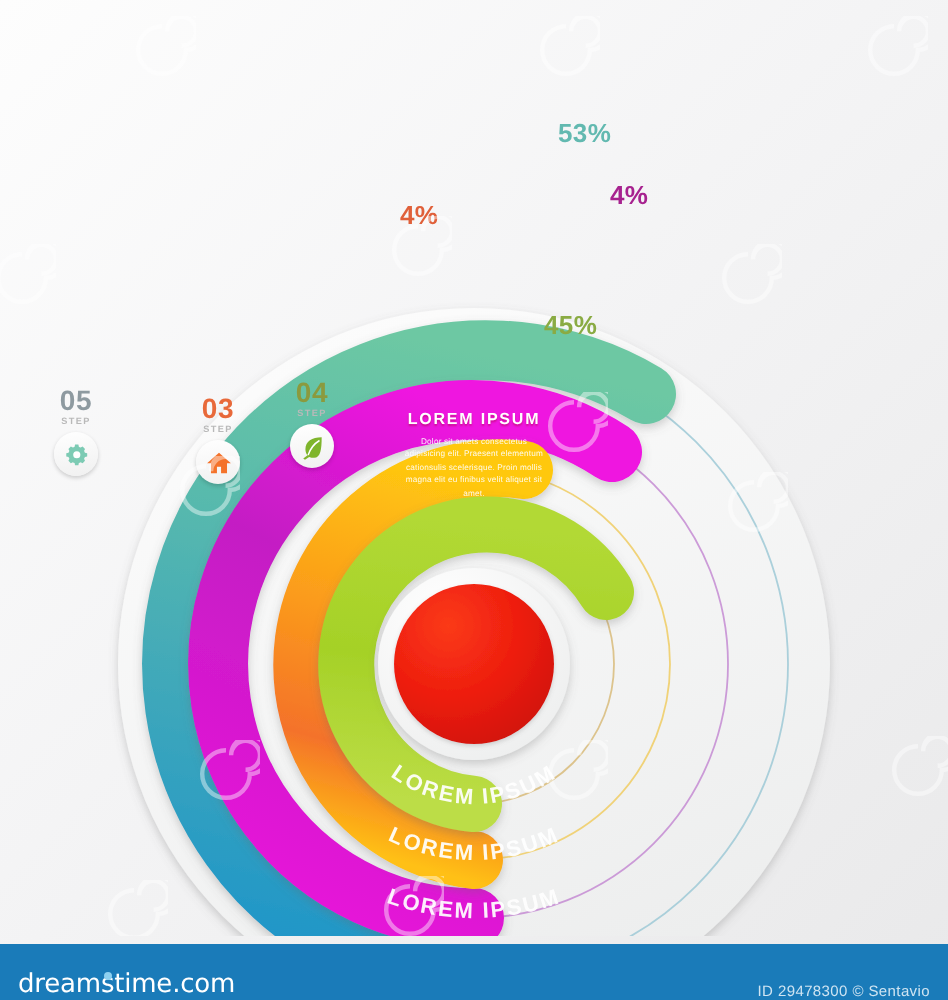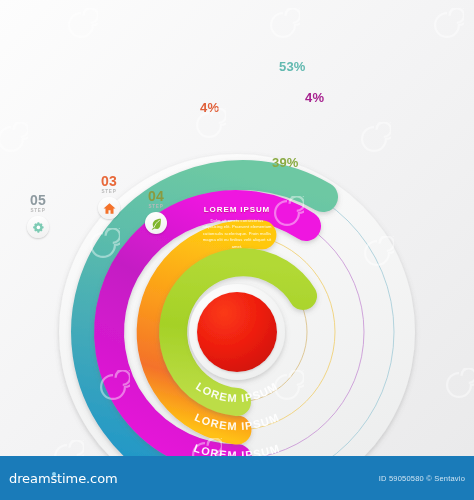--- a/index.html
+++ b/index.html
@@ -85,21 +85,21 @@
     background: linear-gradient(170deg,#ffffff 0%,#f0f0f0 100%);
     box-shadow: 0 1px 2px rgba(0,0,0,0.18);
     display: flex;
     align-items: center;
     justify-content: center;
   }
   .step .badge svg { display:block; }
 
   .step-1 { left: 22px;  top: 193px; }
   .step-2 { left: 58px;  top: 190px; }
-  .step-3 { left: 93px;  top: 174px; }
+  .step-3 { left: 93px;  top: 197px; }
   .step-4 { left: 140px; top: 189px; }
   .step-1 .num { color: #8e9aa0; }
   .step-2 .num { color: #c52ac0; }
   .step-3 .num { color: #e8693a; }
   .step-4 .num { color: #8b9a3e; }
 
   
   .center-text {
     position: absolute;
     left: 189px;
@@ -132,24 +132,24 @@
     fill: #ffffff;
     opacity: .93;
   }
 
   
   .footer {
     position: absolute;
     left: 0;
     bottom: 0;
     width: 474px;
-    height: 44px;
+    height: 28px;
     background: #1a7bb9;
     display: flex;
-    align-items: center;
+    align-items: flex-end;
     justify-content: space-between;
     box-sizing: border-box;
     padding: 0 9px;
   }
   .brand {
     font-size: 13px;
     color: #ffffff;
     letter-spacing: -0.1px;
     position: relative;
     font-family: "DejaVu Sans", sans-serif;
@@ -277,21 +277,21 @@
         </text>
         <text class="band-label">
           <textPath href="#tp1" startOffset="50%" text-anchor="middle">LOREM IPSUM</textPath>
         </text>
       </g>
     </svg>
 
     <div class="pct pct-53">53%</div>
     <div class="pct pct-47">4%</div>
     <div class="pct pct-64">4%</div>
-    <div class="pct pct-45">39%</div>
+    <div class="pct pct-45">45%</div>
 
     <div class="step step-1">
       <div class="num">05</div>
       <div class="sub">STEP</div>
       <div class="badge">
         <span>
           <svg width="13" height="13" viewBox="0 0 24 24" fill="#7dcbb4">
             <path d="M10.2 2.2h3.1l.4 2.1c.6.2 1.1.5 1.6.8l1.9-.9 2.2 2.2-.9 1.9c.3.5.6 1 .8 1.6l2.1.4v3.1l-2.1.4c-.2.6-.5 1.1-.8 1.6l.9 1.9-2.2 2.2-1.9-.9c-.5.3-1 .6-1.6.8l-.4 2.1h-3.1l-.4-2.1c-.6-.2-1.1-.5-1.6-.8l-1.9.9-2.2-2.2.9-1.9c-.3-.5-.6-1-.8-1.6l-2.1-.4v-3.1l2.1-.4c.2-.6.5-1.1.8-1.6l-.9-1.9 2.2-2.2 1.9.9c.5-.3 1-.6 1.6-.8l.4-2.1z"></path>
             <circle cx="11.8" cy="11.8" r="3.3" fill="#ffffff"></circle>
           </svg>
@@ -401,16 +401,16 @@
         </svg>
     </div>
 
   </div>
 
   <div class="footer">
     <div class="brand">
       <span>dreamstime.com</span>
       <span class="dot"></span>
     </div>
-    <div class="credit">ID 59050580 © Sentavio</div>
+    <div class="credit">ID 29478300 © Sentavio</div>
   </div>
 
 </div>
 
 </body></html>

